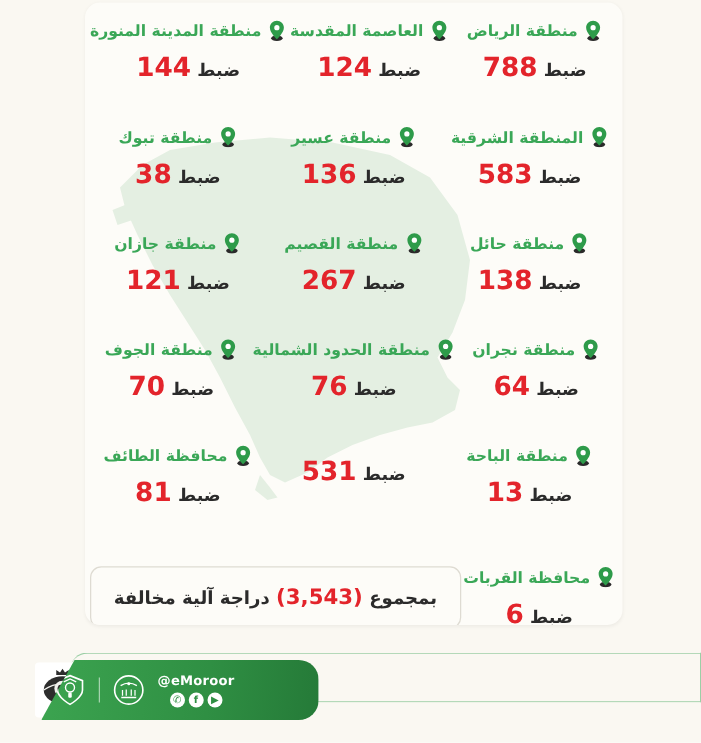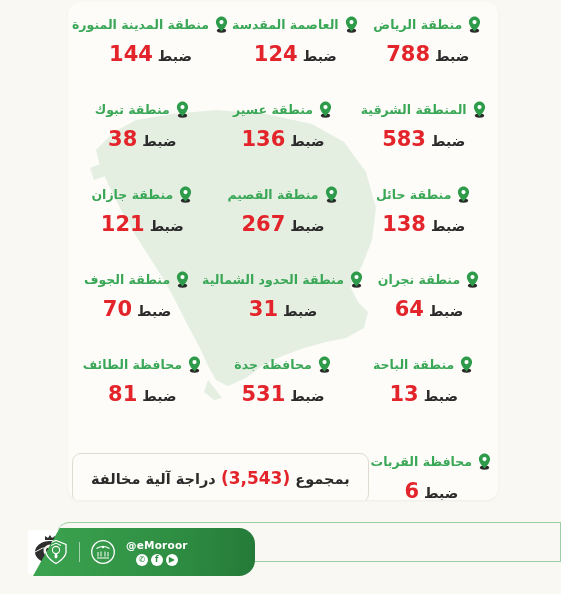--- a/index.html
+++ b/index.html
@@ -440,21 +440,21 @@
             <svg viewBox="0 0 15 17" xmlns="http://www.w3.org/2000/svg">
                 <ellipse cx="7.5" cy="14.6" rx="4.6" ry="2.2" fill="#2a2a2a"></ellipse>
                 <path d="M7.5 0.6c-3.1 0-5.6 2.5-5.6 5.6 0 4 5.6 9.2 5.6 9.2s5.6-5.2 5.6-9.2c0-3.1-2.5-5.6-5.6-5.6z" fill="#2e9b4a"></path>
                 <circle cx="7.5" cy="6.1" r="2.1" fill="#ffffff"></circle>
               </svg>
           </span>
           <span class="region-name">منطقة الحدود الشمالية</span>
         </div>
         <div class="cell-val">
           <span class="val-label">ضبط</span>
-          <span class="val-number">31</span>
+          <span class="val-number">76</span>
         </div>
       </div>
       <div class="cell">
         <div class="cell-head">
           <span class="pin-icon">
             <svg viewBox="0 0 15 17" xmlns="http://www.w3.org/2000/svg">
                 <ellipse cx="7.5" cy="14.6" rx="4.6" ry="2.2" fill="#2a2a2a"></ellipse>
                 <path d="M7.5 0.6c-3.1 0-5.6 2.5-5.6 5.6 0 4 5.6 9.2 5.6 9.2s5.6-5.2 5.6-9.2c0-3.1-2.5-5.6-5.6-5.6z" fill="#2e9b4a"></path>
                 <circle cx="7.5" cy="6.1" r="2.1" fill="#ffffff"></circle>
               </svg>
@@ -479,30 +479,20 @@
               </svg>
           </span>
           <span class="region-name">منطقة الباحة</span>
         </div>
         <div class="cell-val">
           <span class="val-label">ضبط</span>
           <span class="val-number">13</span>
         </div>
       </div>
       <div class="cell">
-        <div class="cell-head">
-          <span class="pin-icon">
-            <svg viewBox="0 0 15 17" xmlns="http://www.w3.org/2000/svg">
-                <ellipse cx="7.5" cy="14.6" rx="4.6" ry="2.2" fill="#2a2a2a"></ellipse>
-                <path d="M7.5 0.6c-3.1 0-5.6 2.5-5.6 5.6 0 4 5.6 9.2 5.6 9.2s5.6-5.2 5.6-9.2c0-3.1-2.5-5.6-5.6-5.6z" fill="#2e9b4a"></path>
-                <circle cx="7.5" cy="6.1" r="2.1" fill="#ffffff"></circle>
-              </svg>
-          </span>
-          <span class="region-name">محافظة جدة</span>
-        </div>
         <div class="cell-val">
           <span class="val-label">ضبط</span>
           <span class="val-number">531</span>
         </div>
       </div>
       <div class="cell">
         <div class="cell-head">
           <span class="pin-icon">
             <svg viewBox="0 0 15 17" xmlns="http://www.w3.org/2000/svg">
                 <ellipse cx="7.5" cy="14.6" rx="4.6" ry="2.2" fill="#2a2a2a"></ellipse>

